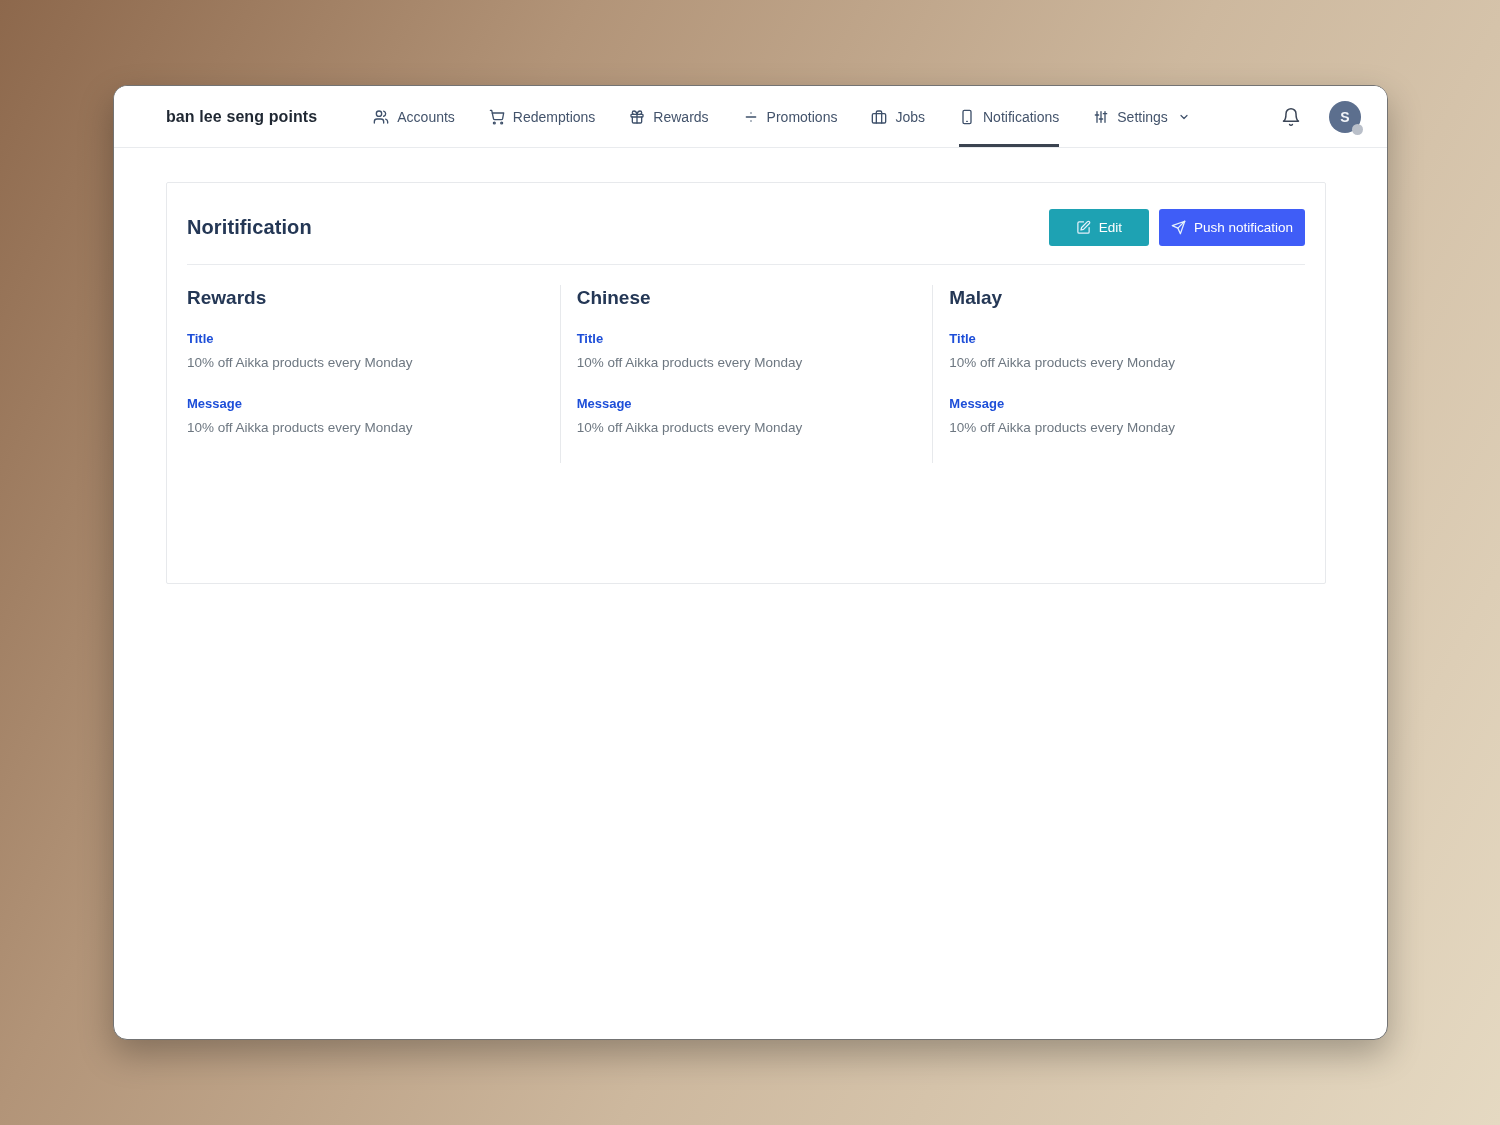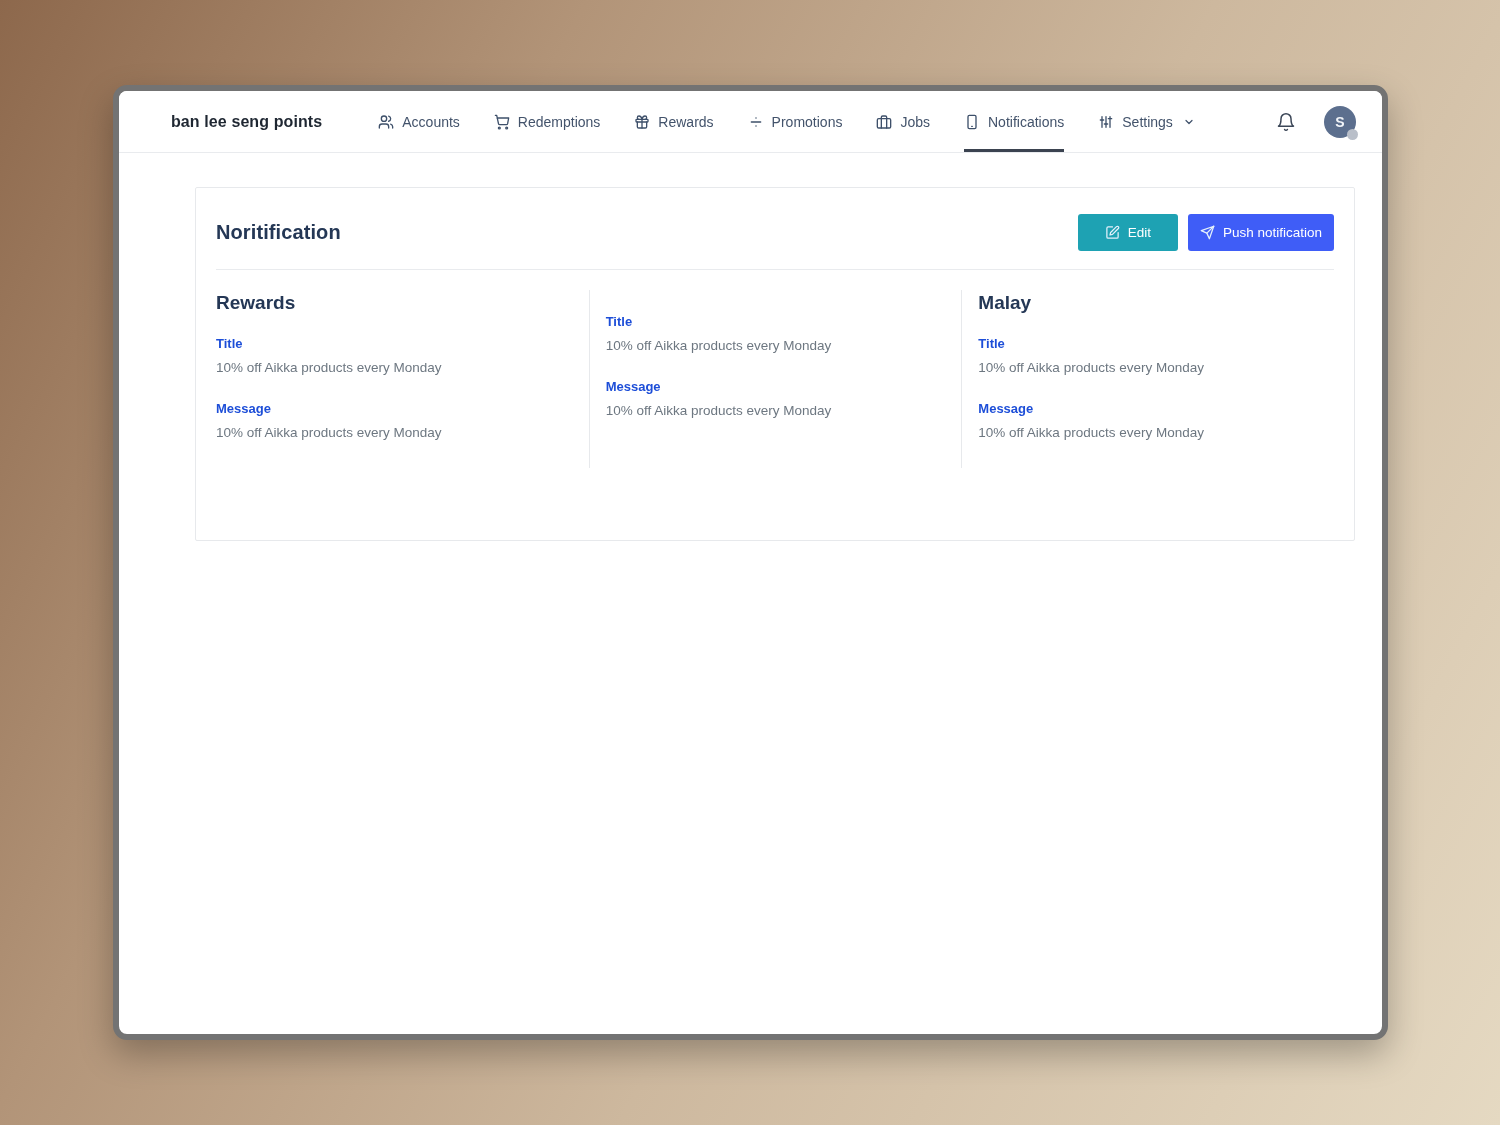--- a/index.html
+++ b/index.html
@@ -10,21 +10,21 @@
     position: relative;
     overflow: hidden;
   }
 
   
   .window {
     position: absolute;
     left: 113px; top: 85px;
     width: 1275px; height: 955px;
     background: #ffffff;
-    border: 6px solid #737373;
+    border: 1px solid #737373;
     border-radius: 14px;
     box-shadow: 0 14px 34px rgba(0,0,0,0.28);
     overflow: hidden;
   }
 
   
   .topbar {
     height: 62px;
     display: flex;
     align-items: stretch;
@@ -84,26 +84,25 @@
     right: -2px; bottom: -2px;
     width: 11px; height: 11px;
     border-radius: 50%;
     background: #b9bfc9;
   }
 
   
   .panel {
     position: absolute;
     left: 52px; top: 96px;
-    width: 1160px; height: 354px;
+    width: 1160px; height: 402px;
     background: #ffffff;
     border: 1px solid #e7e9ec;
     border-radius: 2px;
     padding: 22px 20px 0 20px;
-    margin-left: 24px;
   }
   .panel-header {
     display: flex;
     align-items: center;
     justify-content: space-between;
     padding-top: 4px;
   }
   .panel-title {
     font-size: 20px;
     font-weight: 700;
@@ -296,20 +295,21 @@
 
     <div class="columns">
       <div class="lang-col">
         <div class="lang-heading">Rewards</div>
         <div class="field-label">Title</div>
         <div class="field-value">10% off Aikka products every Monday</div>
         <div class="field-label msg">Message</div>
         <div class="field-value">10% off Aikka products every Monday</div>
       </div>
       <div class="lang-col">
+        <div class="lang-heading">Chinese</div>
         <div class="field-label">Title</div>
         <div class="field-value">10% off Aikka products every Monday</div>
         <div class="field-label msg">Message</div>
         <div class="field-value">10% off Aikka products every Monday</div>
       </div>
       <div class="lang-col">
         <div class="lang-heading">Malay</div>
         <div class="field-label">Title</div>
         <div class="field-value">10% off Aikka products every Monday</div>
         <div class="field-label msg">Message</div>

